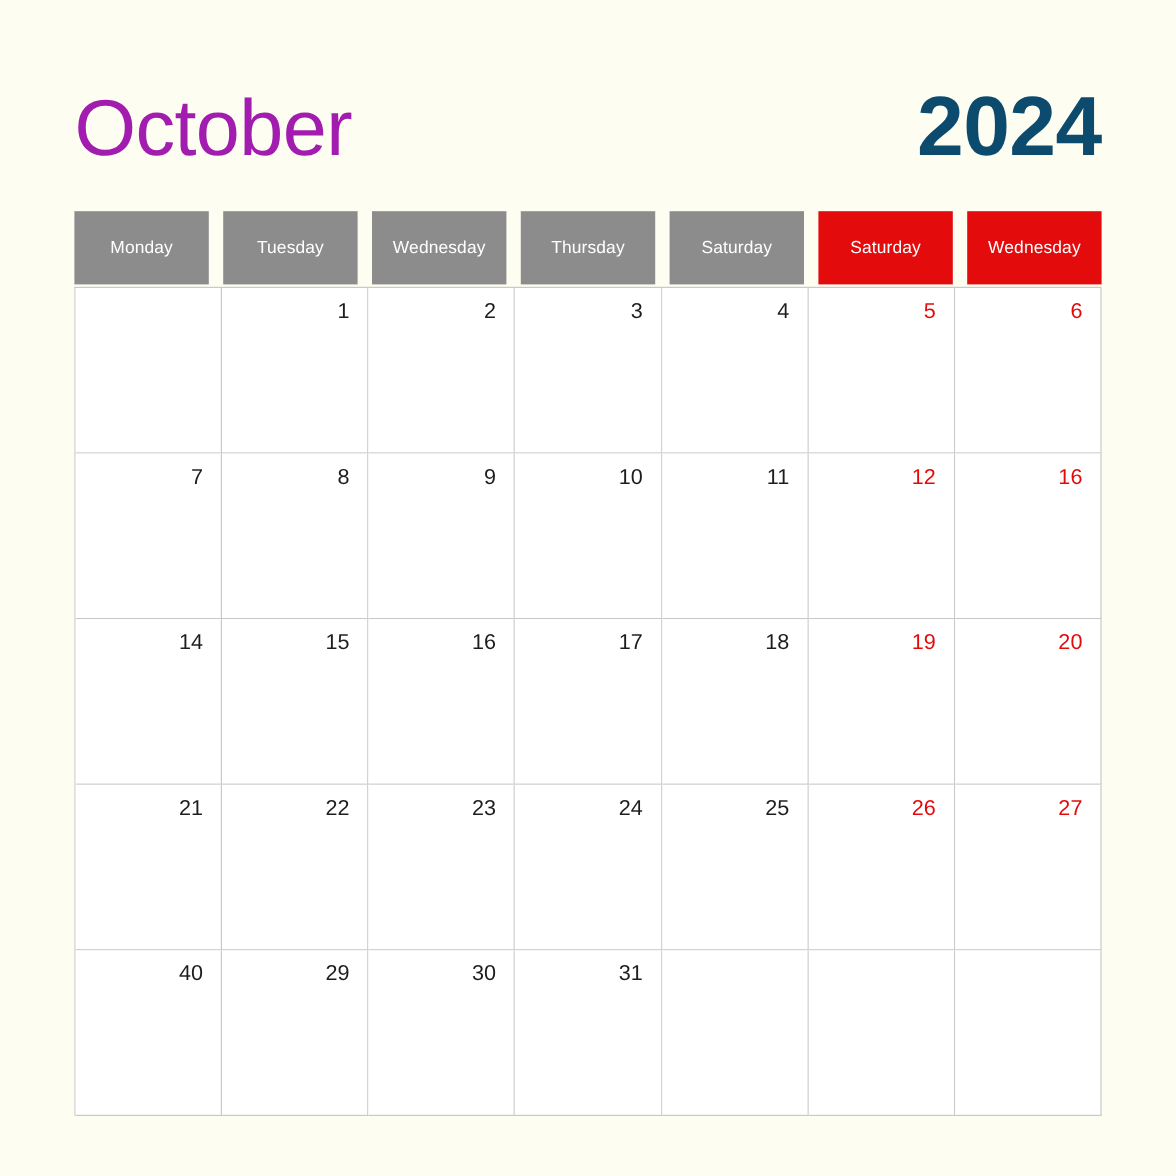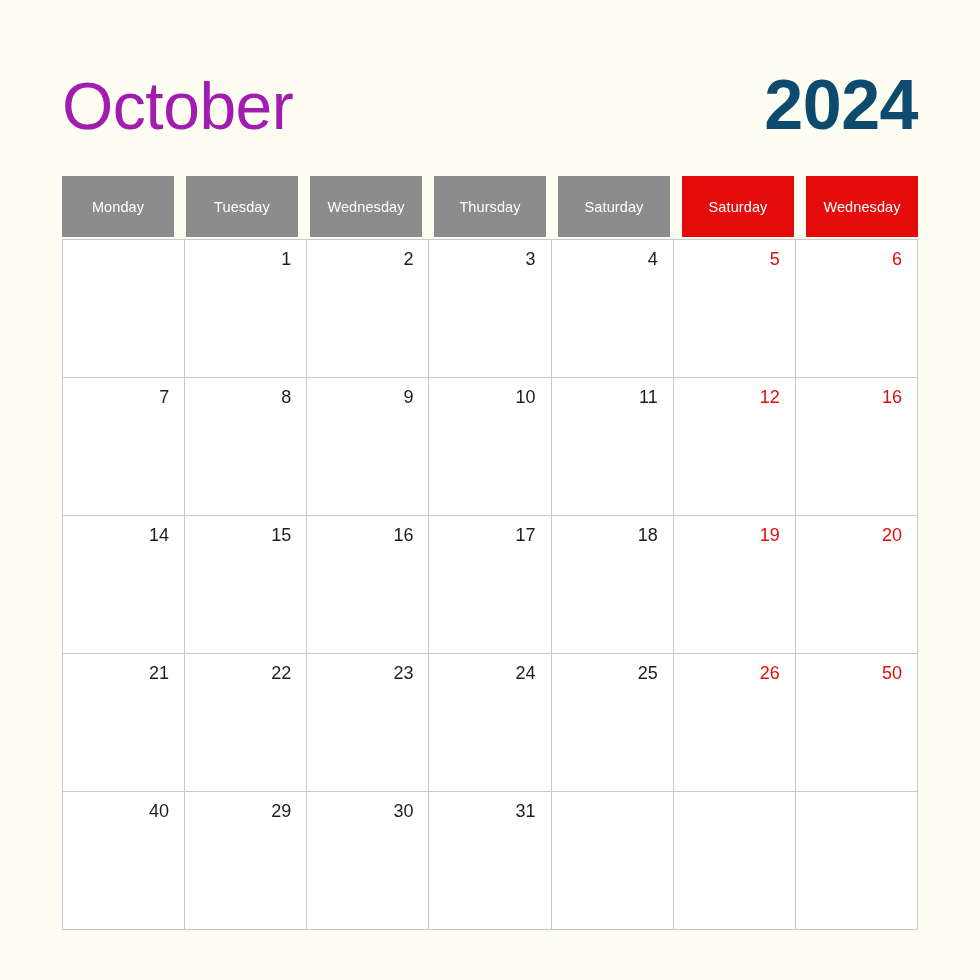--- a/index.html
+++ b/index.html
@@ -161,21 +161,21 @@
           <div class="day-cell weekend"><span class="day-num">19</span></div>
           <div class="day-cell weekend"><span class="day-num">20</span></div>
         </div>
         <div class="week-row">
           <div class="day-cell"><span class="day-num">21</span></div>
           <div class="day-cell"><span class="day-num">22</span></div>
           <div class="day-cell"><span class="day-num">23</span></div>
           <div class="day-cell"><span class="day-num">24</span></div>
           <div class="day-cell"><span class="day-num">25</span></div>
           <div class="day-cell weekend"><span class="day-num">26</span></div>
-          <div class="day-cell weekend"><span class="day-num">50</span></div>
+          <div class="day-cell weekend"><span class="day-num">27</span></div>
         </div>
         <div class="week-row">
           <div class="day-cell"><span class="day-num">40</span></div>
           <div class="day-cell"><span class="day-num">29</span></div>
           <div class="day-cell"><span class="day-num">30</span></div>
           <div class="day-cell"><span class="day-num">31</span></div>
           <div class="day-cell empty"><span class="day-num"></span></div>
           <div class="day-cell weekend empty"><span class="day-num"></span></div>
           <div class="day-cell weekend empty"><span class="day-num"></span></div>
         </div>

